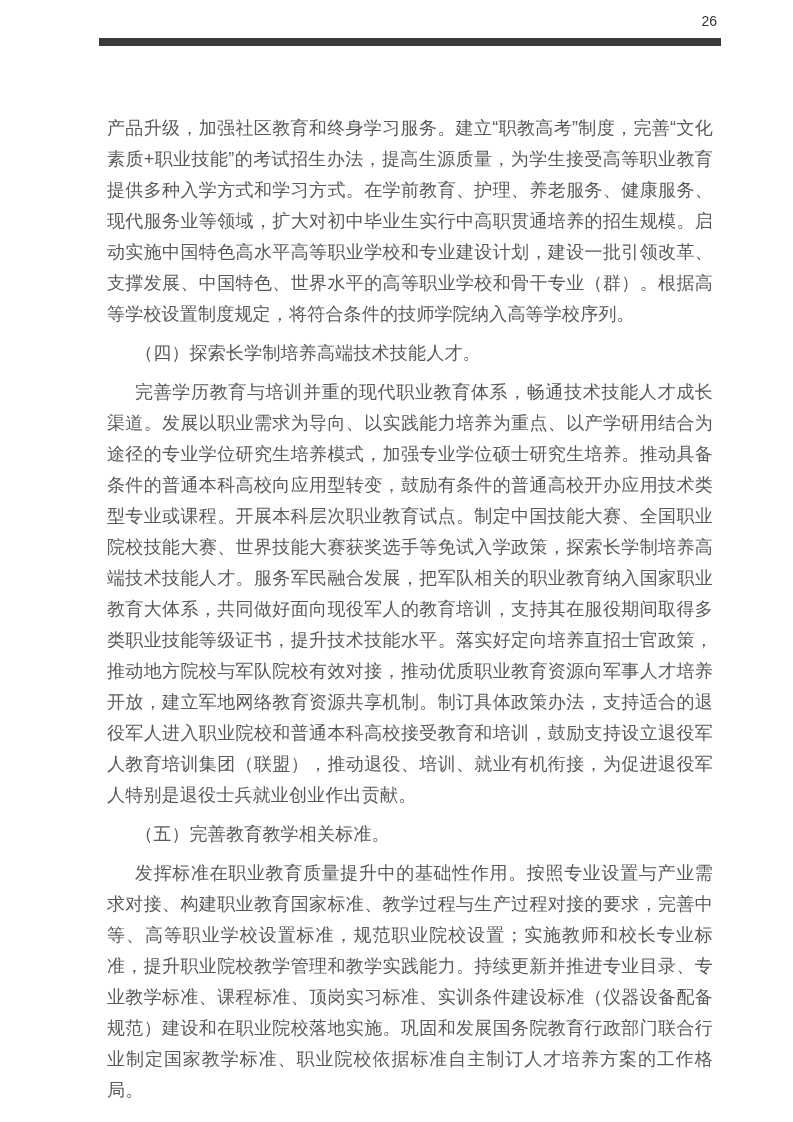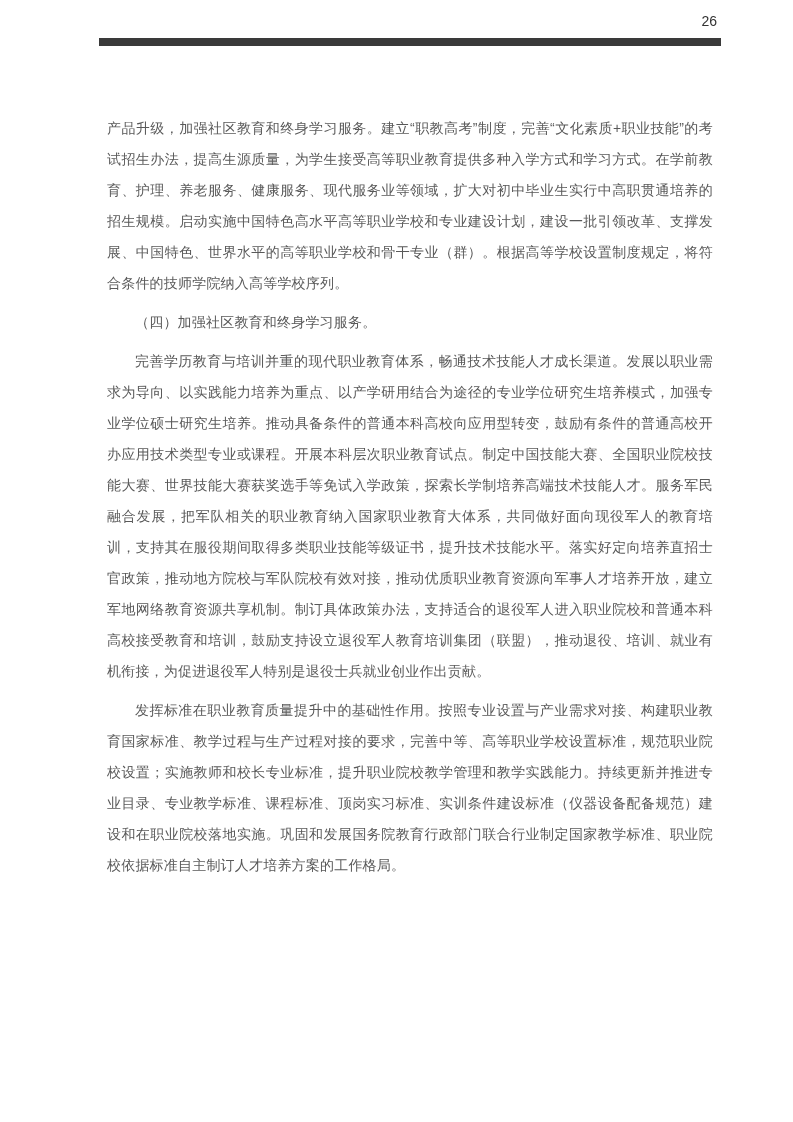--- a/index.html
+++ b/index.html
@@ -30,21 +30,21 @@
     left: 91px;
     width: 622px;
     height: 2px;
     background: #3a3a3a;
   }
   .document-body {
     position: absolute;
     top: 97px;
     left: 91px;
     width: 622px;
-    font-size: 14px;
+    font-size: 18px;
     line-height: 31px;
     color: #595959;
     text-align: justify;
     text-justify: inter-ideograph;
     letter-spacing: 0.2px;
   }
   .document-body p {
     margin: 0;
   }
   .document-body p.indent {
@@ -55,18 +55,19 @@
 <body>
 
 <div class="page">
 
   <div class="page-number">26</div>
 
   <div class="header-rule"></div>
 
   <div class="document-body">
     <p>产品升级，加强社区教育和终身学习服务。建立“职教高考”制度，完善“文化素质+职业技能”的考试招生办法，提高生源质量，为学生接受高等职业教育提供多种入学方式和学习方式。在学前教育、护理、养老服务、健康服务、现代服务业等领域，扩大对初中毕业生实行中高职贯通培养的招生规模。启动实施中国特色高水平高等职业学校和专业建设计划，建设一批引领改革、支撑发展、中国特色、世界水平的高等职业学校和骨干专业（群）。根据高等学校设置制度规定，将符合条件的技师学院纳入高等学校序列。</p>
-    <p class="indent">（四）加强社区教育和终身学习服务。</p>
+    <p class="indent">（四）探索长学制培养高端技术技能人才。</p>
     <p class="indent">完善学历教育与培训并重的现代职业教育体系，畅通技术技能人才成长渠道。发展以职业需求为导向、以实践能力培养为重点、以产学研用结合为途径的专业学位研究生培养模式，加强专业学位硕士研究生培养。推动具备条件的普通本科高校向应用型转变，鼓励有条件的普通高校开办应用技术类型专业或课程。开展本科层次职业教育试点。制定中国技能大赛、全国职业院校技能大赛、世界技能大赛获奖选手等免试入学政策，探索长学制培养高端技术技能人才。服务军民融合发展，把军队相关的职业教育纳入国家职业教育大体系，共同做好面向现役军人的教育培训，支持其在服役期间取得多类职业技能等级证书，提升技术技能水平。落实好定向培养直招士官政策，推动地方院校与军队院校有效对接，推动优质职业教育资源向军事人才培养开放，建立军地网络教育资源共享机制。制订具体政策办法，支持适合的退役军人进入职业院校和普通本科高校接受教育和培训，鼓励支持设立退役军人教育培训集团（联盟），推动退役、培训、就业有机衔接，为促进退役军人特别是退役士兵就业创业作出贡献。</p>
+    <p class="indent">（五）完善教育教学相关标准。</p>
     <p class="indent">发挥标准在职业教育质量提升中的基础性作用。按照专业设置与产业需求对接、构建职业教育国家标准、教学过程与生产过程对接的要求，完善中等、高等职业学校设置标准，规范职业院校设置；实施教师和校长专业标准，提升职业院校教学管理和教学实践能力。持续更新并推进专业目录、专业教学标准、课程标准、顶岗实习标准、实训条件建设标准（仪器设备配备规范）建设和在职业院校落地实施。巩固和发展国务院教育行政部门联合行业制定国家教学标准、职业院校依据标准自主制订人才培养方案的工作格局。</p>
   </div>
 
 </div>
 
 </body></html>

